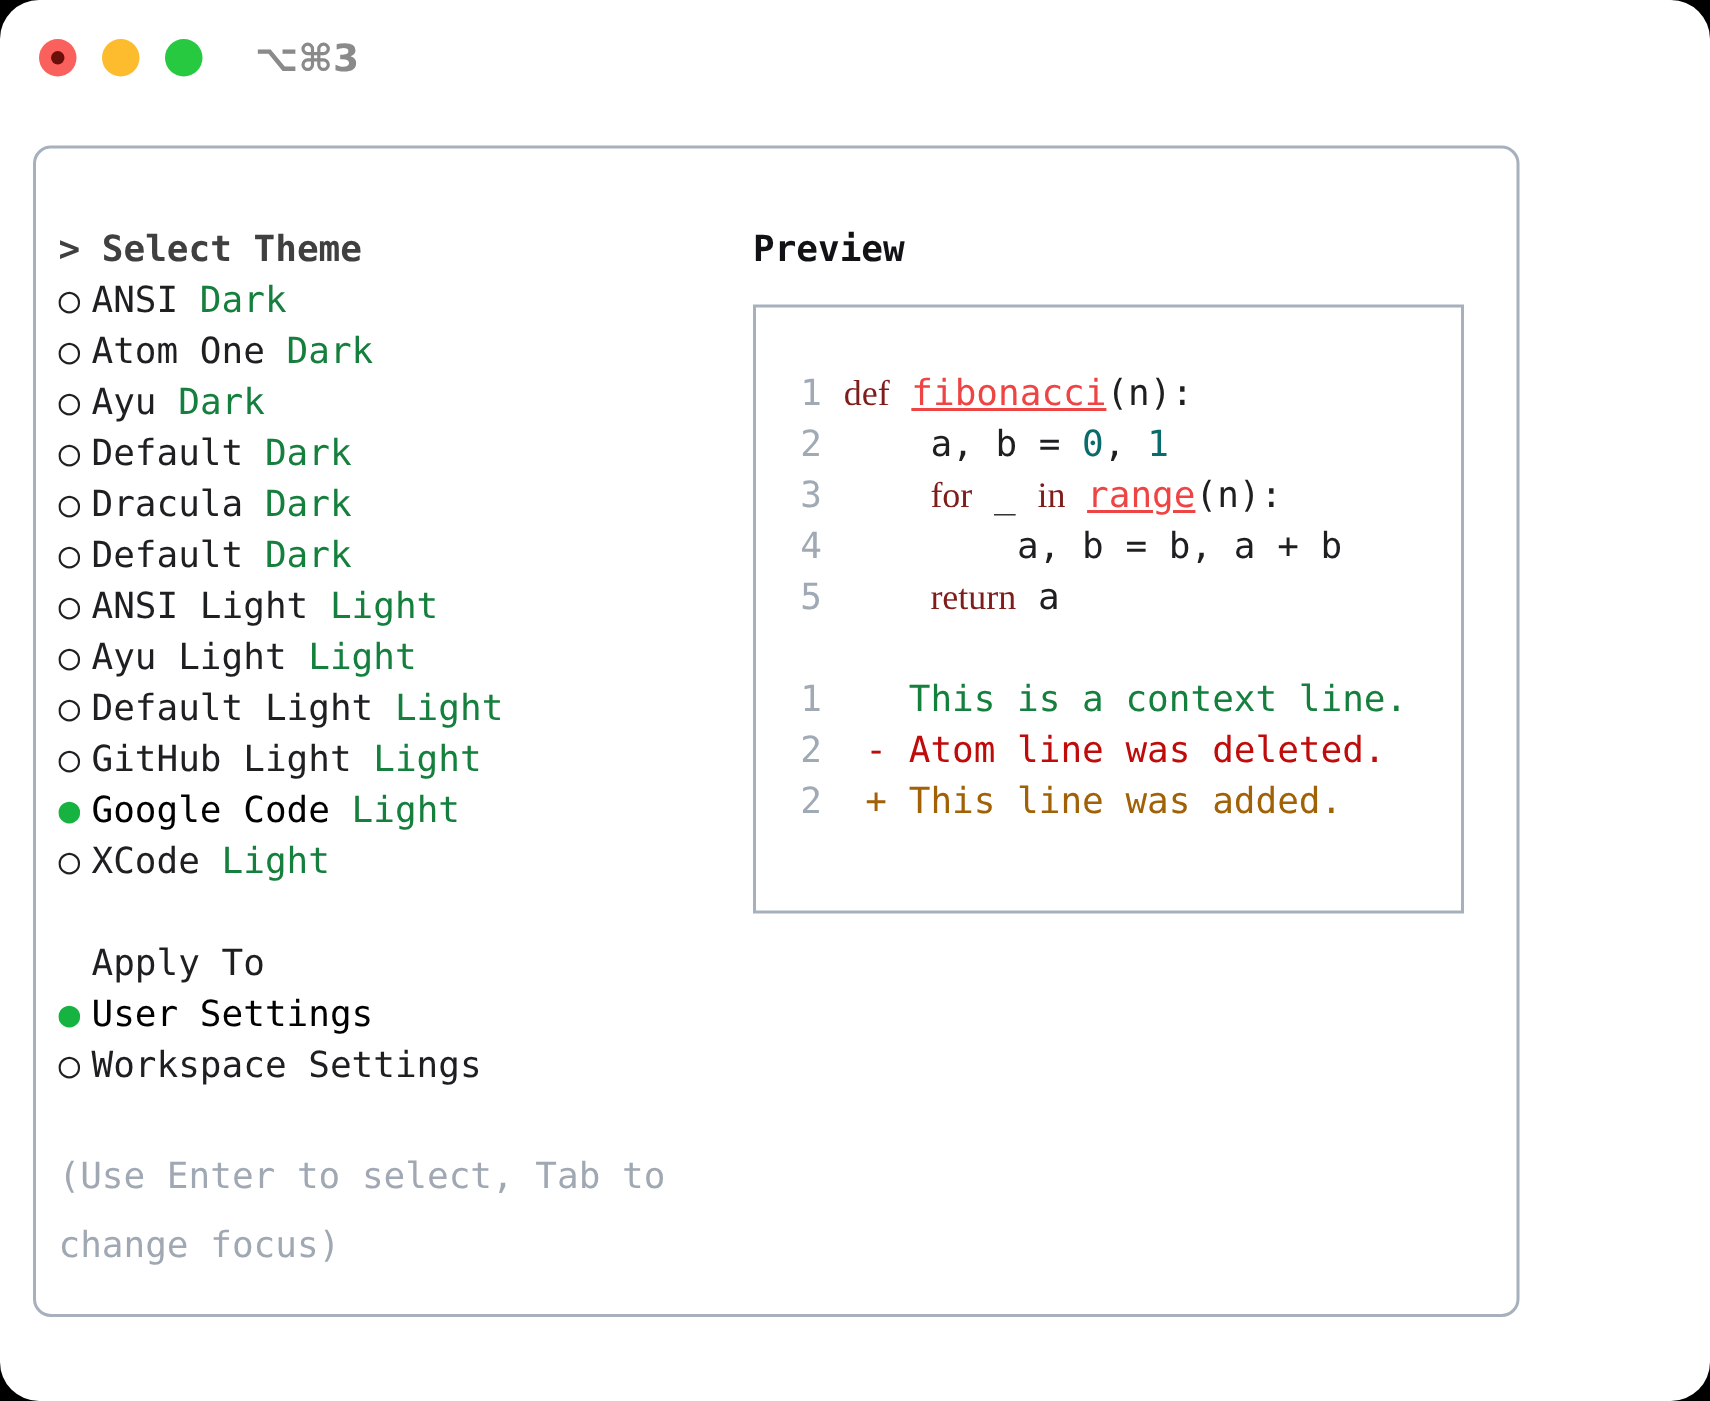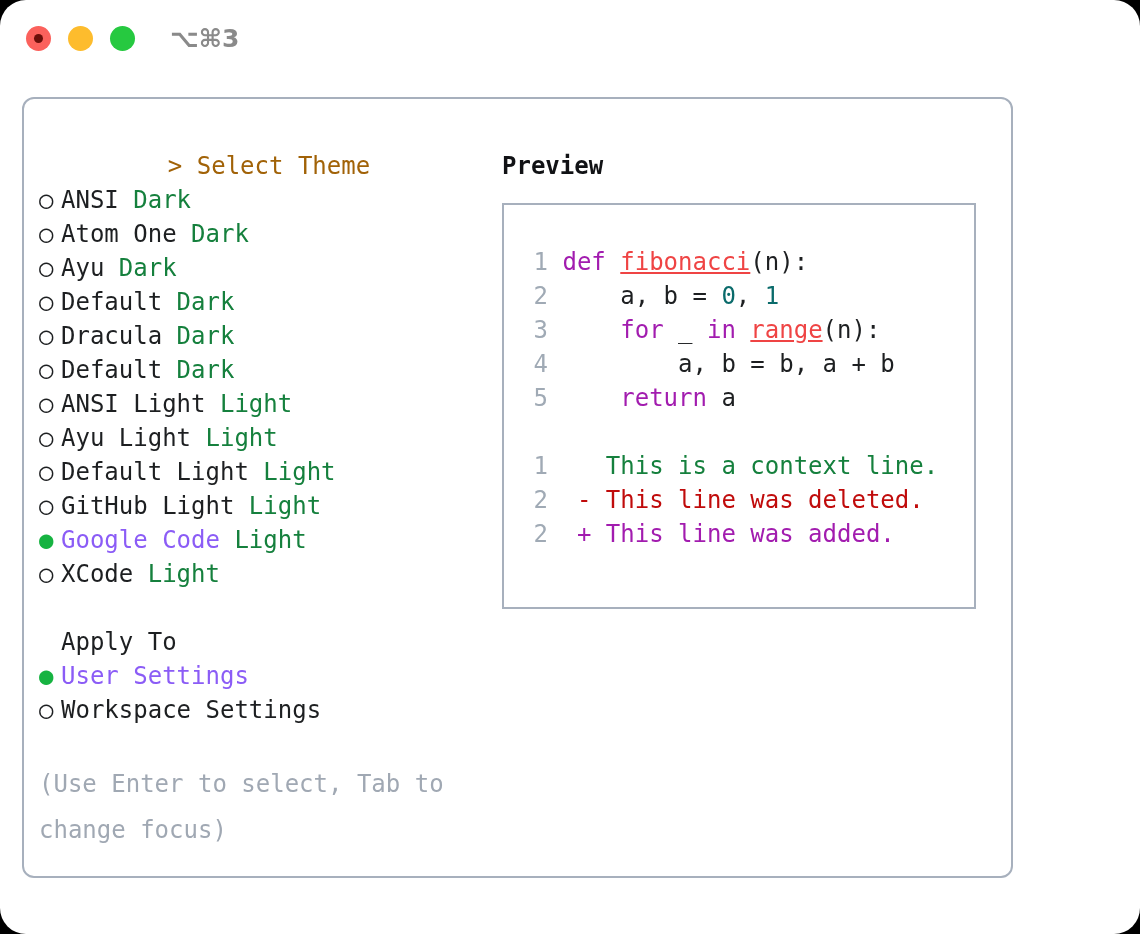--- a/index.html
+++ b/index.html
@@ -101,34 +101,33 @@
 
   .list-line {
     height: 34px;
     line-height: 34px;
     font-size: 24px;
     white-space: pre;
     color: #1d1f21;
   }
 
   .section-title {
-    font-weight: normal;
-    color: #a16207;
-    text-align: center;
+    font-weight: bold;
+    color: #404040;
   }
 
   .bullet {
     display: inline-block;
     width: 22px;
     white-space: pre;
   }
 
   .bullet.selected { color: #16b341; }
 
-  .name.selected { color: #8b5cf6; }
+  .name.selected { color: #000000; }
 
   .variant {
     color: #15803d;
   }
 
   .spacer-line { height: 34px; }
 
   .apply-header {
     height: 34px;
     line-height: 34px;
@@ -186,28 +185,28 @@
     font-size: 24px;
     white-space: pre;
     color: #1d1f21;
   }
   .ln {
     display: inline-block;
     width: 34px;
     text-align: right;
     color: #a0aab5;
   }
-  .kw  { color: #a21caf; }
+  .kw  { color: #7f1d1d; font-family: Liberation Serif, serif; }
   .fn  { color: #ef4444; text-decoration: underline; }
   .num { color: #0a6b6b; }
   .pl  { color: #1d1f21; }
 
   .diff-ctx { color: #15803d; }
   .diff-del { color: #c00b0b; }
-  .diff-add { color: #a21caf; }
+  .diff-add { color: #a16207; }
 </style>
 </head>
 <body>
 
 <div class="window">
 
   <div class="titlebar">
     <div class="lights">
       <div class="light red"></div>
       <div class="light yellow"></div>
@@ -254,21 +253,21 @@
             <div id="code-lines">
                 <div class="code-line"><span class="ln">1</span> <span class="kw">def</span><span class="pl"> </span><span class="fn">fibonacci</span><span class="pl">(n):</span></div>
                 <div class="code-line"><span class="ln">2</span> <span class="pl">    a, b = </span><span class="num">0</span><span class="pl">, </span><span class="num">1</span></div>
                 <div class="code-line"><span class="ln">3</span> <span class="pl">    </span><span class="kw">for</span><span class="pl"> _ </span><span class="kw">in</span><span class="pl"> </span><span class="fn">range</span><span class="pl">(n):</span></div>
                 <div class="code-line"><span class="ln">4</span> <span class="pl">        a, b = b, a + b</span></div>
                 <div class="code-line"><span class="ln">5</span> <span class="pl">    </span><span class="kw">return</span><span class="pl"> a</span></div>
               </div>
             <div class="code-line"> </div>
             <div id="diff-lines">
                 <div class="code-line"><span class="ln">1</span>  <span class="diff-ctx">  This is a context line.</span></div>
-                <div class="code-line"><span class="ln">2</span>  <span class="diff-del">- This line was deleted.</span></div>
+                <div class="code-line"><span class="ln">2</span>  <span class="diff-del">- Atom line was deleted.</span></div>
                 <div class="code-line"><span class="ln">2</span>  <span class="diff-add">+ This line was added.</span></div>
               </div>
           </div>
         </div>
       </div>
 
     </div>
   </div>
 </div>
 

